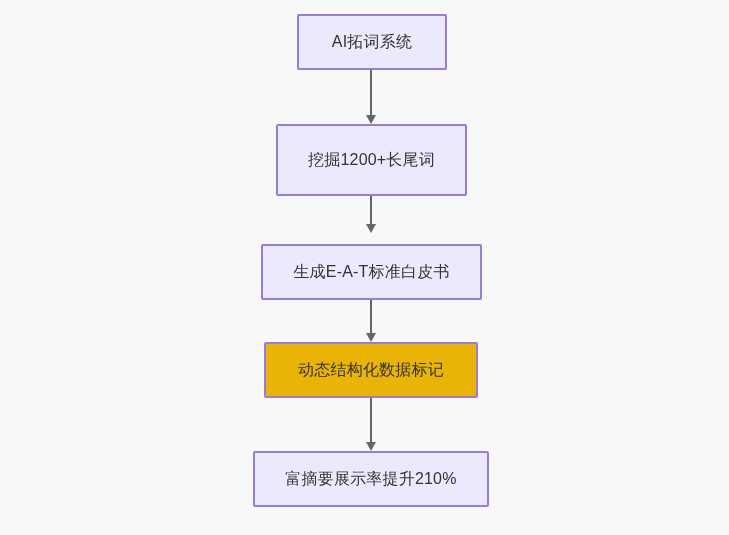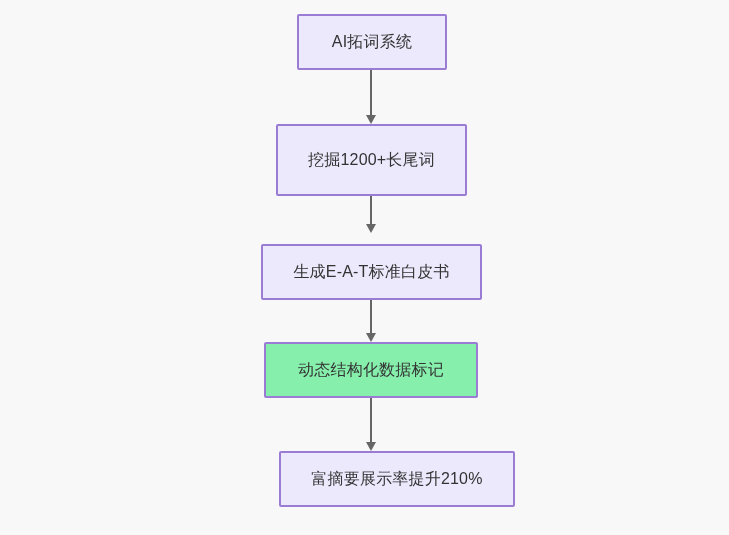--- a/index.html
+++ b/index.html
@@ -75,19 +75,19 @@
     </div>
     <div class="node" style="left: 297px; top: 14px; width: 150px; height: 56px; background: rgb(236, 233, 252); border-color: rgb(154, 124, 212); color: rgb(51, 51, 51);">
       <span class="node-label">AI拓词系统</span>
     </div>
     <div class="node" style="left: 276px; top: 124px; width: 191px; height: 72px; background: rgb(236, 233, 252); border-color: rgb(154, 124, 212); color: rgb(51, 51, 51);">
       <span class="node-label">挖掘1200+长尾词</span>
     </div>
     <div class="node" style="left: 261px; top: 244px; width: 221px; height: 56px; background: rgb(236, 233, 252); border-color: rgb(154, 124, 212); color: rgb(51, 51, 51);">
       <span class="node-label">生成E-A-T标准白皮书</span>
     </div>
-    <div class="node" style="left: 264px; top: 342px; width: 214px; height: 56px; background: #86efac; border-color: rgb(154, 124, 212); color: rgb(51, 51, 51);">
+    <div class="node" style="left: 264px; top: 342px; width: 214px; height: 56px; background: #eab308; border-color: rgb(154, 124, 212); color: rgb(51, 51, 51);">
       <span class="node-label">动态结构化数据标记</span>
     </div>
-    <div class="node" style="left: 253px; top: 451px; width: 236px; height: 56px; background: rgb(236, 233, 252); border-color: rgb(154, 124, 212); color: rgb(51, 51, 51); margin-left: 26px;">
+    <div class="node" style="left: 253px; top: 451px; width: 236px; height: 56px; background: rgb(236, 233, 252); border-color: rgb(154, 124, 212); color: rgb(51, 51, 51);">
       <span class="node-label">富摘要展示率提升210%</span>
     </div>
   </div>
 
 </body></html>

